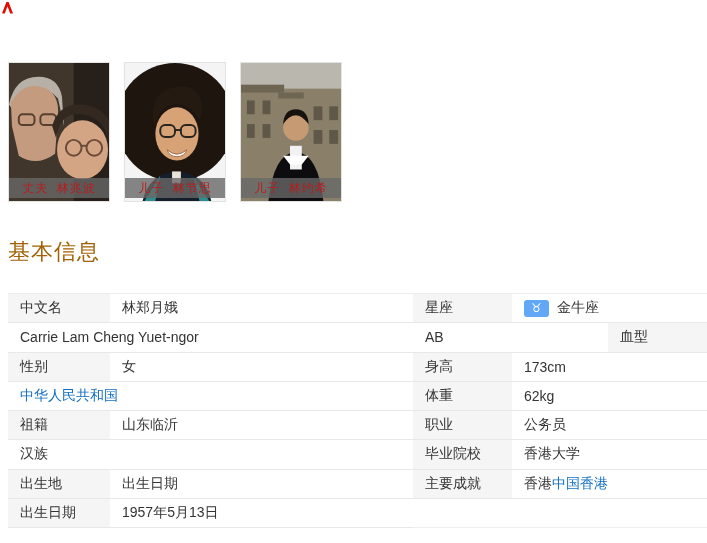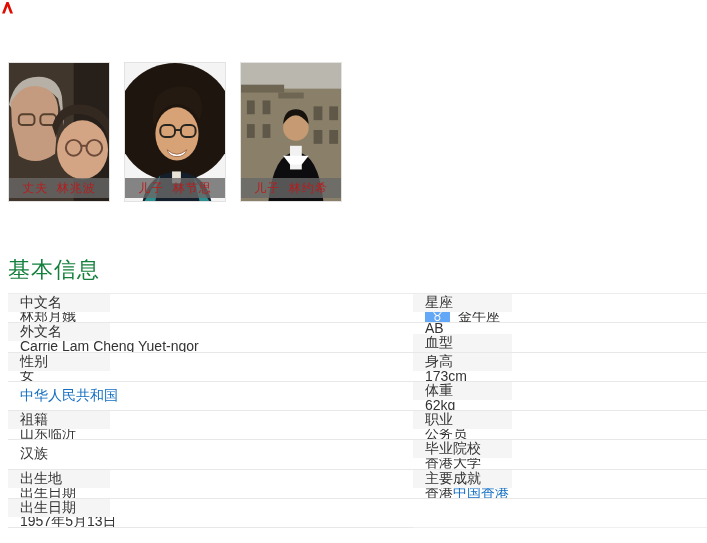--- a/index.html
+++ b/index.html
@@ -28,29 +28,29 @@
     border:1px solid #e3e3e3;background:#ddd;cursor:pointer;
   }
   .card svg{display:block;width:100%;height:100%;}
   .card-caption{
     position:absolute;left:0;right:0;bottom:3px;height:20px;
     background:var(--capbg);color:#b91c1c;font-size:12px;line-height:20px;
     text-align:center;letter-spacing:1px;word-spacing:4px;white-space:nowrap;
   }
   
   .module-title{
-    position:absolute;left:8px;top:254px;
+    position:absolute;left:8px;top:236px;
     font-family:"DejaVu Serif","Liberation Serif",serif;
-    font-size:22px;font-weight:400;color:#15803d;letter-spacing:1px;line-height:32px;
+    font-size:22px;font-weight:400;color:#a16207;letter-spacing:1px;line-height:32px;
   }
   
   .info-col{position:absolute;top:293px;border-top:1px solid #ececec;}
   .info-col-left{left:8px;width:405px;}
   .info-col-right{left:413px;width:294px;}
-  .row{display:flex;height:29.25px;border-bottom:1px solid var(--border);flex-direction:column;}
+  .row{display:flex;height:29.25px;border-bottom:1px solid var(--border);}
   .row.empty{border-bottom:1px solid #efefef;}
   .cell{display:flex;align-items:center;font-size:14px;}
   .cell.label{background:var(--labelbg);padding-left:12px;flex:0 0 auto;color:#333;}
   .info-col-left .cell.label{width:102px;}
   .info-col-right .cell.label{width:99px;}
   .cell.value{padding-left:12px;flex:1 1 auto;white-space:nowrap;overflow:hidden;}
   a.link{color:var(--link);text-decoration:none;cursor:pointer;}
   .zbadge{
     display:inline-block;width:25px;height:17px;margin-right:8px;
     background:var(--zblue);color:#fff;border-radius:3px;
@@ -133,21 +133,20 @@
   </div>
 
   <h2 class="module-title">基本信息</h2>
 
   <div class="info-col info-col-left">
     <div class="row">
       <div class="cell label">中文名</div>
       <div class="cell value">林郑月娥</div>
     </div>
     <div class="row">
-      <div class="cell label">外文名</div>
       <div class="cell value">Carrie Lam Cheng Yuet-ngor</div>
     </div>
     <div class="row">
       <div class="cell label">性别</div>
       <div class="cell value">女</div>
     </div>
     <div class="row">
       <div class="cell value">
         <a class="link">中华人民共和国</a>
       </div>

